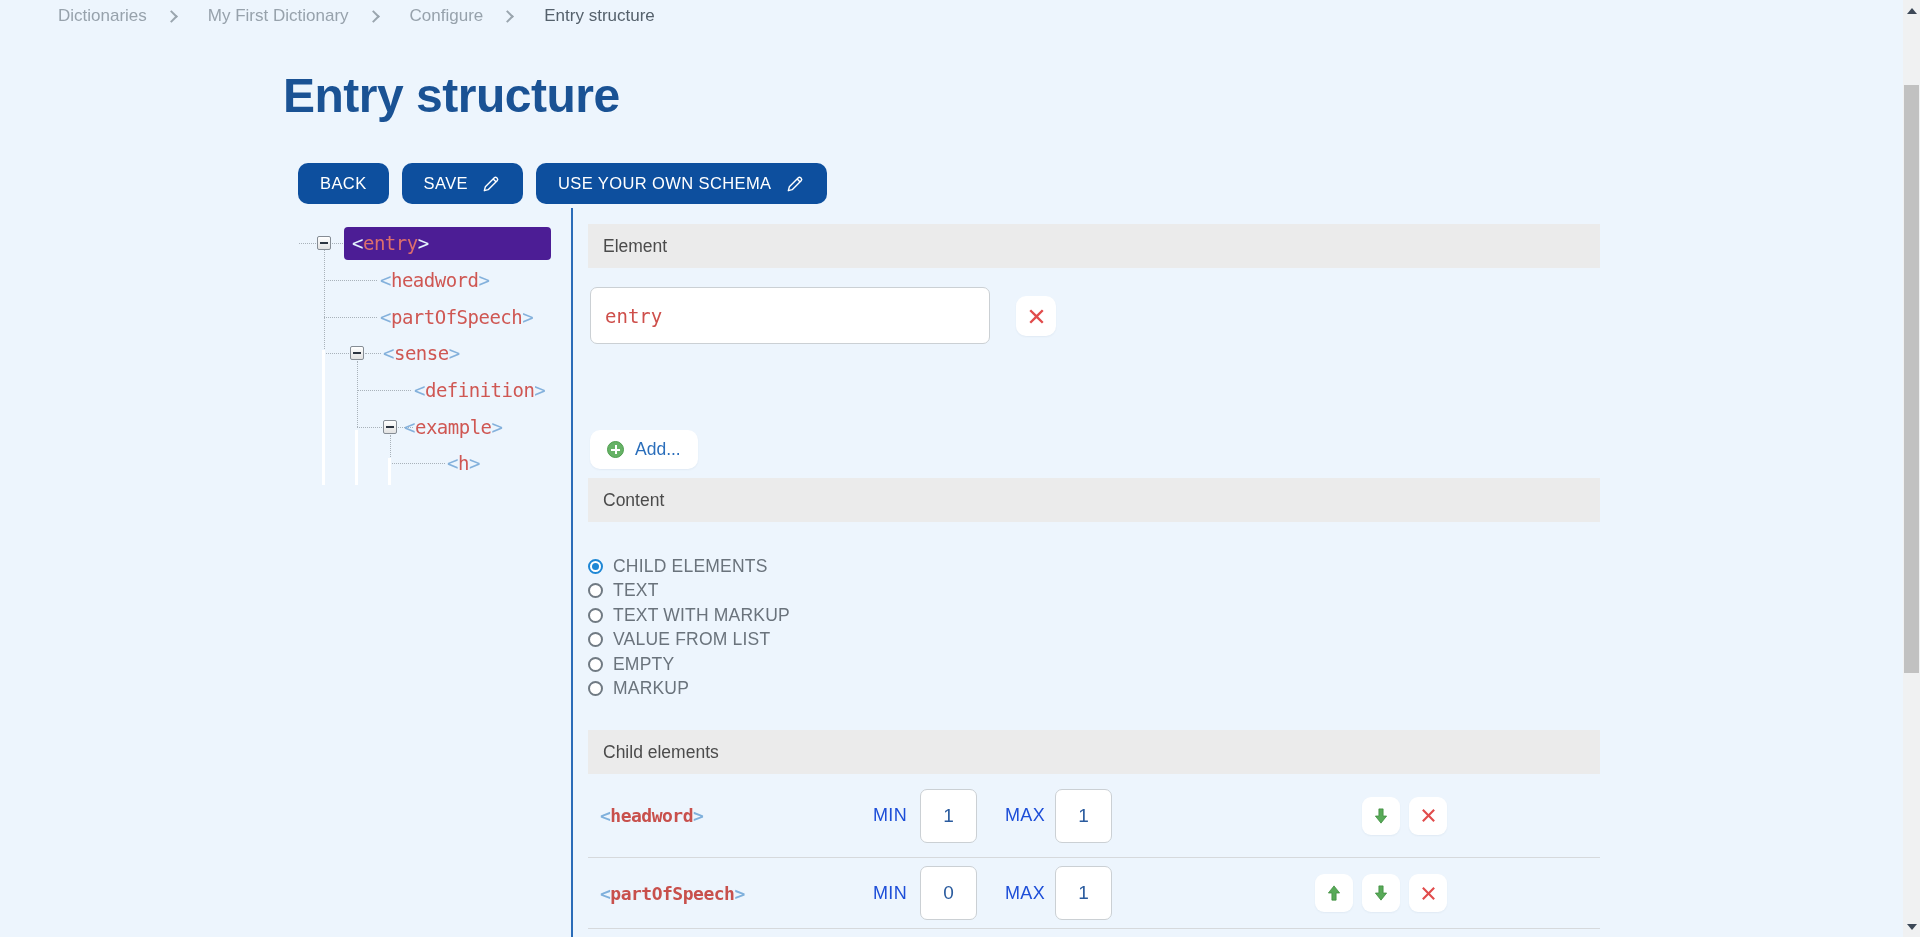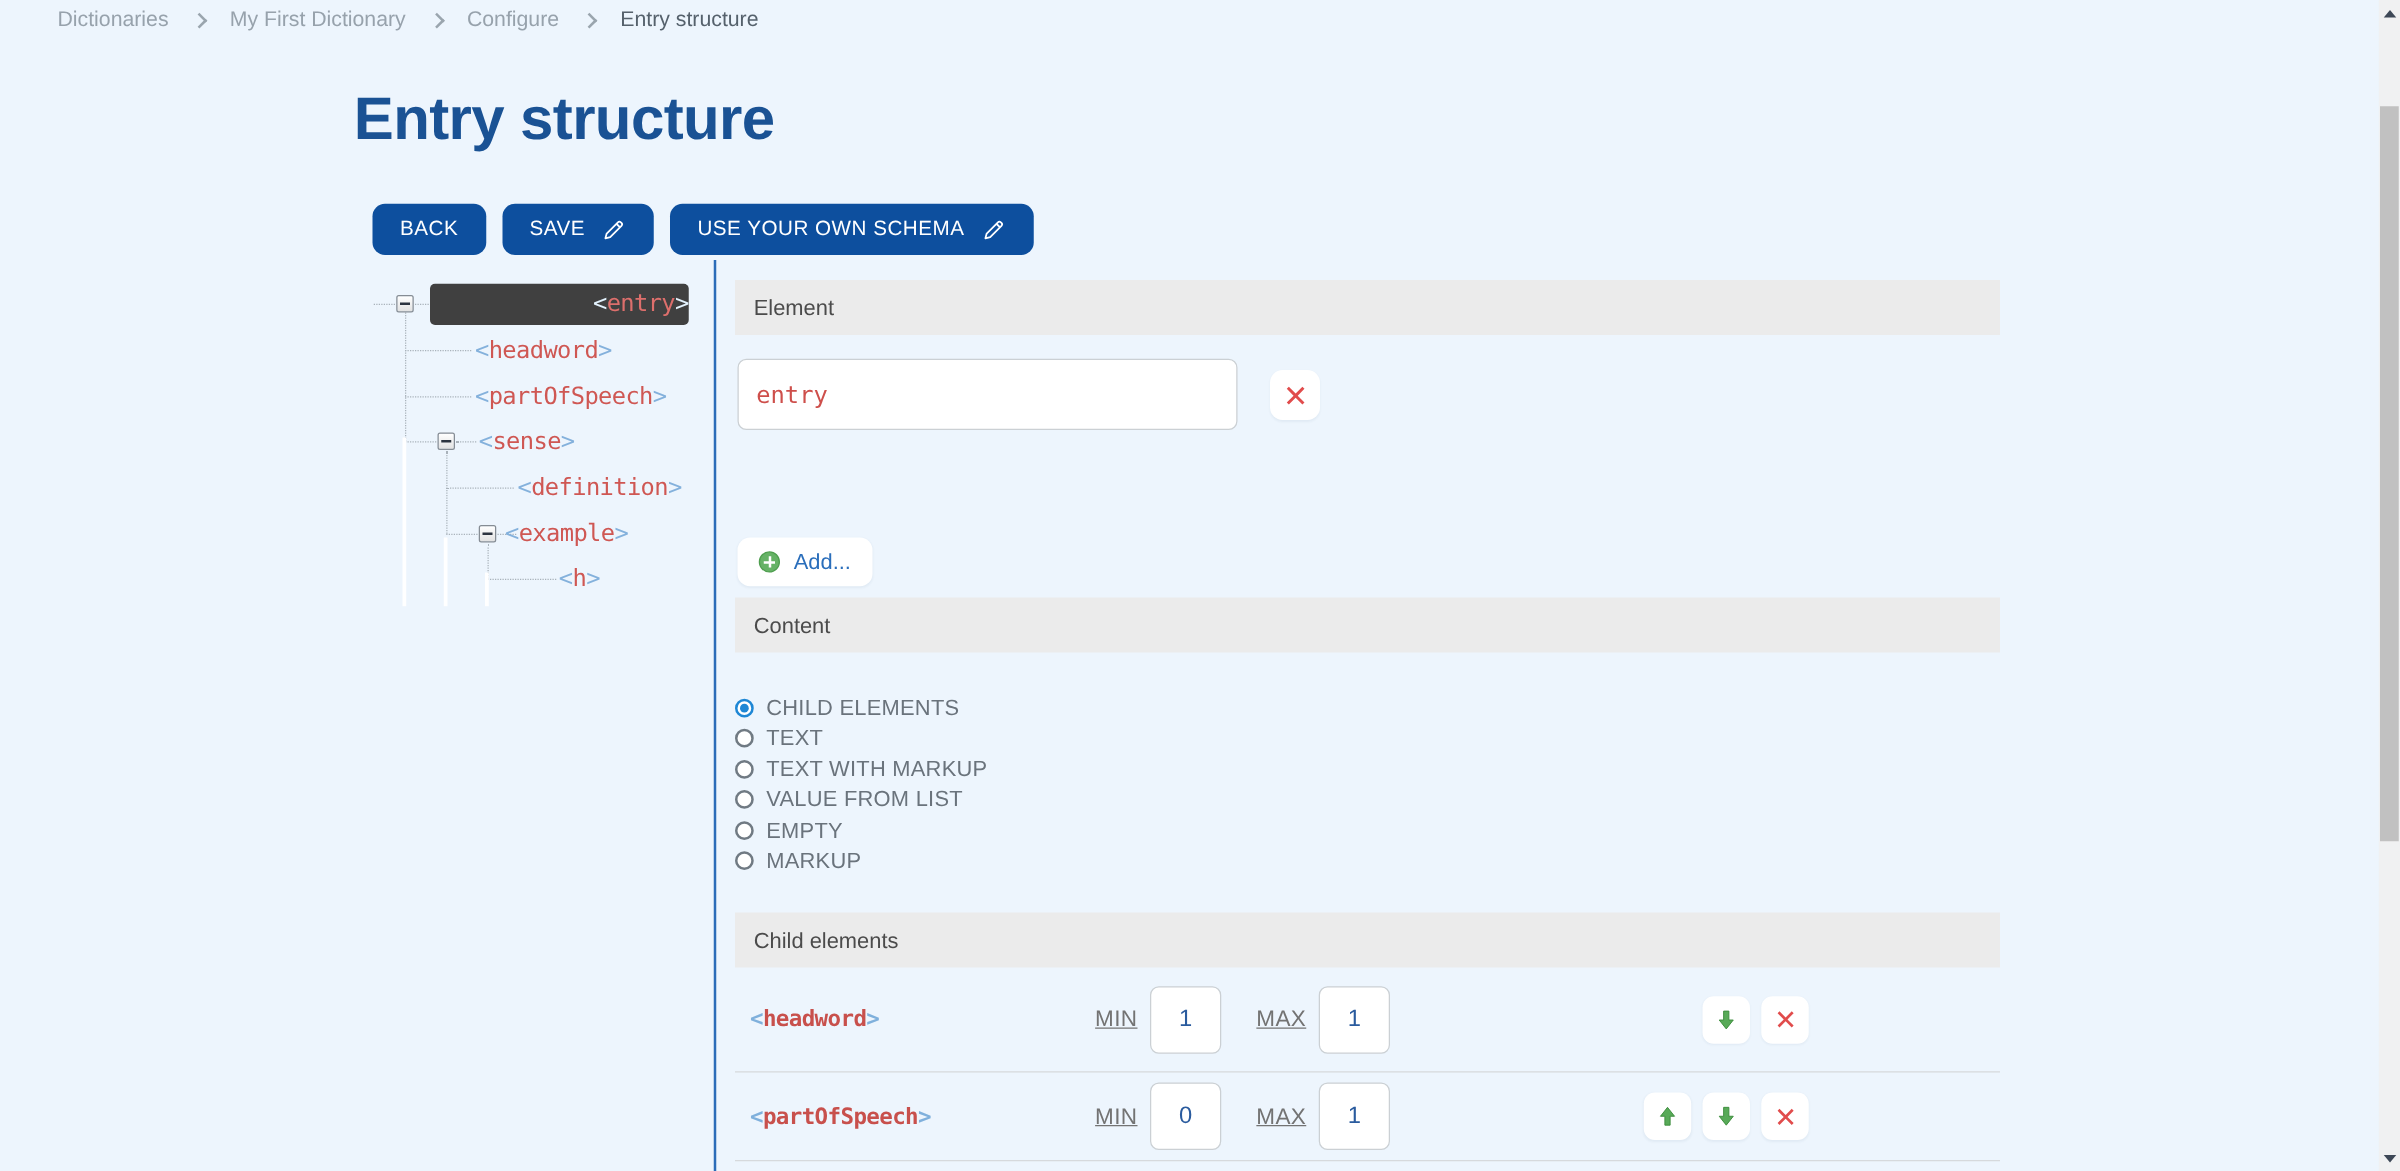--- a/index.html
+++ b/index.html
@@ -7,21 +7,21 @@
   body {
     background:#edf5fd;
     font-family:"Liberation Sans", sans-serif;
     position:relative;
   }
   #app { position:absolute; inset:0; }
 
   
   .breadcrumb { position:absolute; left:46px; top:6px; display:flex; align-items:center; gap:20px;
     font-size:17px; color:#97a2ac; }
-  .crumb { cursor:pointer; }
+  .crumb { cursor:pointer;margin-left:12px; }
   .crumb.current { color:#55616c; }
   .chev { width:9px; height:9px; border-top:2px solid #9aa5ae; border-right:2px solid #9aa5ae;
     transform:rotate(45deg); margin-top:1px; }
 
   
   .page-title { position:absolute; left:283px; top:68px; font-size:48px; color:#1a5294;
     letter-spacing:-0.5px; }
 
   
   .toolbar { position:absolute; left:298px; top:163px; display:flex; gap:13px; }
@@ -36,21 +36,21 @@
   .tail  { position:absolute; width:3px; background:#ffffff; }
   .expander { position:absolute; width:14px; height:14px; background:linear-gradient(#ffffff,#e2e2e2);
     border:1px solid #858c94; border-radius:2px; cursor:pointer; }
   .expander::after { content:""; position:absolute; left:2px; right:2px; top:5px; height:2px; background:#2c3440; }
   .tree-label { position:absolute; height:32px; line-height:32px;
     font-family:"DejaVu Sans Mono", monospace; font-size:19px; letter-spacing:-0.5px;
     color:#cf5753; cursor:pointer; white-space:nowrap; }
   .tree-label .br { color:#84b1dc; }
   .tree-node-box { position:absolute; left:344px; top:227px; width:207px; height:33px;
     border-radius:4px; cursor:pointer; }
-  .tree-node-box.selected { background:#404040;text-align:right; }
+  .tree-node-box.selected { background:#4c1d95; }
   .tree-node-box .tree-label { position:static; display:block; height:33px; line-height:33px; padding-left:8px; }
   .tree-node-box.selected .br { color:#e3f2fd; }
   .tree-node-box.selected .nm { color:#dd6f6c; }
 
   
   .divider-v { position:absolute; left:571px; top:208px; width:2px; height:729px; background:#2b6cb8; }
 
   
   .section-header { position:absolute; left:588px; width:1012px; height:44px; background:#ebebeb;
     color:#4b4b4b; font-size:17.5px; line-height:44px; padding-left:15px; }
@@ -79,21 +79,21 @@
     background:#fff; position:relative; flex:0 0 15px; }
   .option.checked .radio { border-color:#1e87d5; }
   .option.checked .radio::after { content:""; position:absolute; inset:2px; border-radius:50%; background:#1e87d5; }
   .option .opt-label { margin-left:10px; color:#6a737c; font-size:17.5px; letter-spacing:0.2px; }
 
   .child-row { position:absolute; left:588px; width:1012px; display:flex; align-items:center;
     padding-left:12px; padding-right:153px; border-bottom:1px solid #d6d9dc; }
   .row-name { font-family:"DejaVu Sans Mono", monospace; font-size:18px; font-weight:bold;
     letter-spacing:-0.5px; color:#c8504c; width:270px; white-space:nowrap; }
   .row-name .br { color:#7fb0dc; }
-  .mm-label { width:40px; text-align:right; color:#737373; font-size:18px; letter-spacing:0.3px;text-decoration:underline; }
+  .mm-label { width:40px; text-align:center; color:#1d4ed8; font-size:18px; letter-spacing:0.3px; }
   .mm-input { width:57px; height:54px; margin-left:10px; border:1px solid #cbd0d4; border-radius:7px;
     background:#fff; text-align:center; font-size:19px; color:#2a5b9e; outline:none;
     font-family:"Liberation Sans", sans-serif; }
   .gap28 { width:28px; }
   .row-spacer { flex:1; }
   .row-btns { display:flex; gap:9px; }
   .row-btns .icon-btn { width:38px; height:38px; border-radius:9px; }
 
   
   .scrollbar { position:absolute; right:0; top:0; width:17px; height:937px; background:#f0f1f2; }

